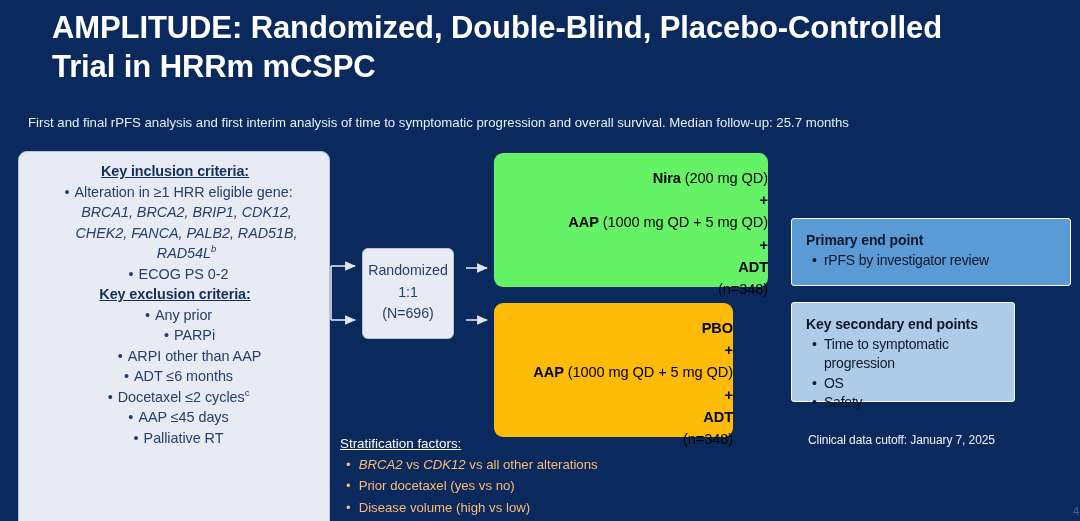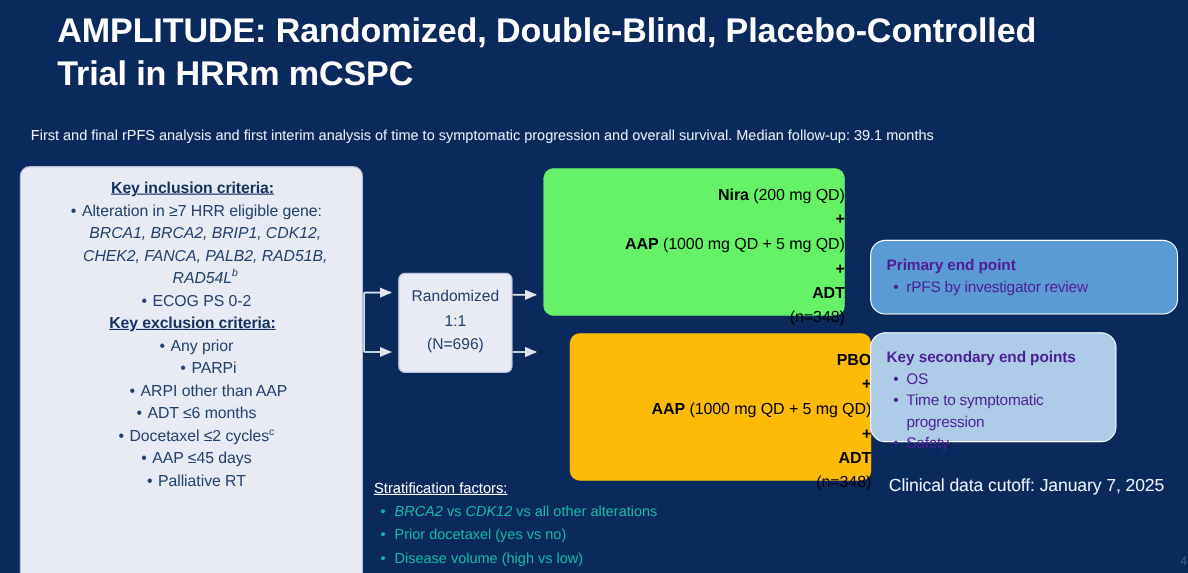--- a/index.html
+++ b/index.html
@@ -65,21 +65,21 @@
   .crit-li.sub { padding-left: 38px; }
   .crit-li.cont { padding-left: 23px; text-indent: 0; }
   .crit-li .bullet { letter-spacing: 5px; }
   .ital { font-style: italic; }
   sup { font-size: 0.66em; vertical-align: super; line-height: 0; }
 
   
   .rand-box {
     position: absolute;
     left: 362px; top: 248px;
-    width: 104px; height: 91px;
+    width: 92px; height: 91px;
     background: #e8eaf4;
     border: 1px solid #b9c0d8;
     border-radius: 6px;
     color: #23416e;
     font-size: 14.2px;
     line-height: 1.52;
     text-align: center;
     padding-top: 11px;
   }
 
@@ -101,32 +101,31 @@
     padding-top: 14px;
     letter-spacing: -0.1px;
   }
   .arm-green {
     left: 494px; top: 153px;
     width: 274px; height: 134px;
     background: #66f266;
   }
   .arm-orange {
     left: 494px; top: 303px;
-    width: 274px; height: 134px;
+    width: 239px; height: 134px;
     background: #fdbb07;
-    margin-left: 24px;
   }
   .arm b { font-weight: bold; }
 
   
   .ep-box {
     position: absolute;
     border: 1px solid #ffffff;
-    border-radius: 14px;
-    color: #4c1d95;
+    border-radius: 3px;
+    color: #0f172a;
     padding: 12px 14px 10px 14px;
   }
   .ep-primary {
     left: 791px; top: 218px;
     width: 280px; height: 68px;
     background: #5b9bd5;
   }
   .ep-secondary {
     left: 791px; top: 302px;
     width: 224px; height: 100px;
@@ -157,53 +156,53 @@
     font-size: 13.4px;
     font-weight: normal;
     text-decoration: underline;
     line-height: 1.5;
   }
   .strat-li {
     font-size: 13.2px;
     line-height: 1.62;
     padding-left: 20px;
     text-indent: -14px;
-    color: #14b8a6;
+    color: #fdba74;
   }
   .strat-li .bullet { letter-spacing: 8px; }
 
   
   .cutoff {
     position: absolute;
     left: 808px; top: 433px;
-    font-size: 16px;
+    font-size: 12px;
     color: #eef2f9;
     letter-spacing: -0.1px;
   }
   .page-num {
     position: absolute;
     right: 1px; bottom: 4px;
     font-size: 11px;
     color: #3f6193;
   }
 </style>
 </head>
 <body>
 
 <div class="slide">
 
   <div class="title">AMPLITUDE: Randomized, Double-Blind, Placebo-Controlled Trial in HRRm mCSPC</div>
-  <div class="subtitle">First and final rPFS analysis and first interim analysis of time to symptomatic progression and overall survival. Median follow-up: 39.1 months</div>
+  <div class="subtitle">First and final rPFS analysis and first interim analysis of time to symptomatic progression and overall survival. Median follow-up: 25.7 months</div>
 
   <div class="criteria-box">
 
     <div class="crit-head">Key inclusion criteria:</div>
 
 
-    <div class="crit-li"><span class="bullet">•</span><span>Alteration in ≥7 HRR eligible gene:</span></div>
+    <div class="crit-li"><span class="bullet">•</span><span>Alteration in ≥1 HRR eligible gene:</span></div>
 
     <div class="crit-li cont ital">BRCA1, BRCA2, BRIP1, CDK12,</div>
     <div class="crit-li cont ital">CHEK2, FANCA, PALB2, RAD51B,</div>
     <div class="crit-li cont ital"><span>RAD54L</span><sup>b</sup></div>
 
     <div class="crit-li"><span class="bullet">•</span><span>ECOG PS 0-2</span></div>
 
     <div class="crit-head">Key exclusion criteria:</div>
 
     <div class="crit-li"><span class="bullet">•</span><span>Any prior</span></div>
@@ -256,22 +255,22 @@
     <div>(n=348)</div>
   </div>
 
   <div class="ep-box ep-primary">
     <div class="ep-title">Primary end point</div>
     <div class="ep-li"><span class="bullet">•</span><span>rPFS by investigator review</span></div>
   </div>
 
   <div class="ep-box ep-secondary">
     <div class="ep-title">Key secondary end points</div>
+    <div class="ep-li"><span class="bullet">•</span><span>Time to symptomatic progression</span></div>
     <div class="ep-li"><span class="bullet">•</span><span>OS</span></div>
-    <div class="ep-li"><span class="bullet">•</span><span>Time to symptomatic progression</span></div>
     <div class="ep-li"><span class="bullet">•</span><span>Safety</span></div>
   </div>
 
   <div class="strat">
     <div class="strat-head">Stratification factors:</div>
     <div class="strat-li"><span class="bullet">•</span><span class="ital">BRCA2</span><span> vs </span><span class="ital">CDK12</span><span> vs all other alterations</span></div>
     <div class="strat-li"><span class="bullet">•</span><span>Prior docetaxel (yes vs no)</span></div>
     <div class="strat-li"><span class="bullet">•</span><span>Disease volume (high vs low)</span></div>
   </div>
 

